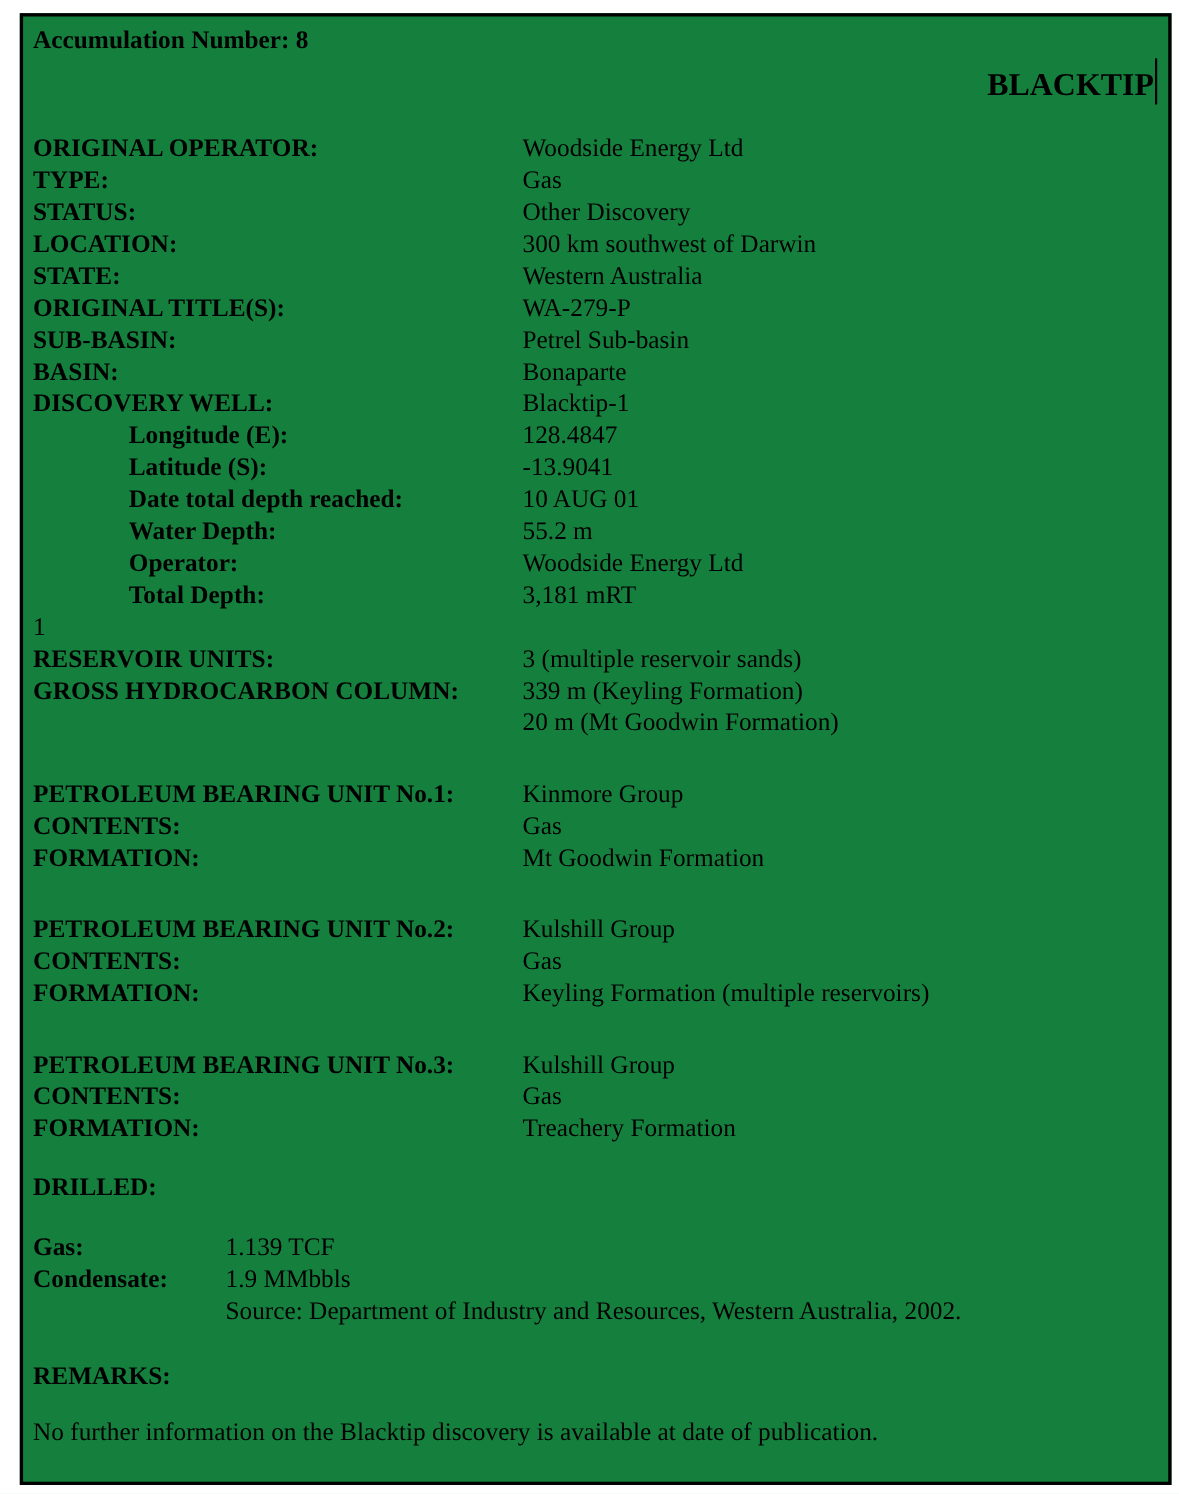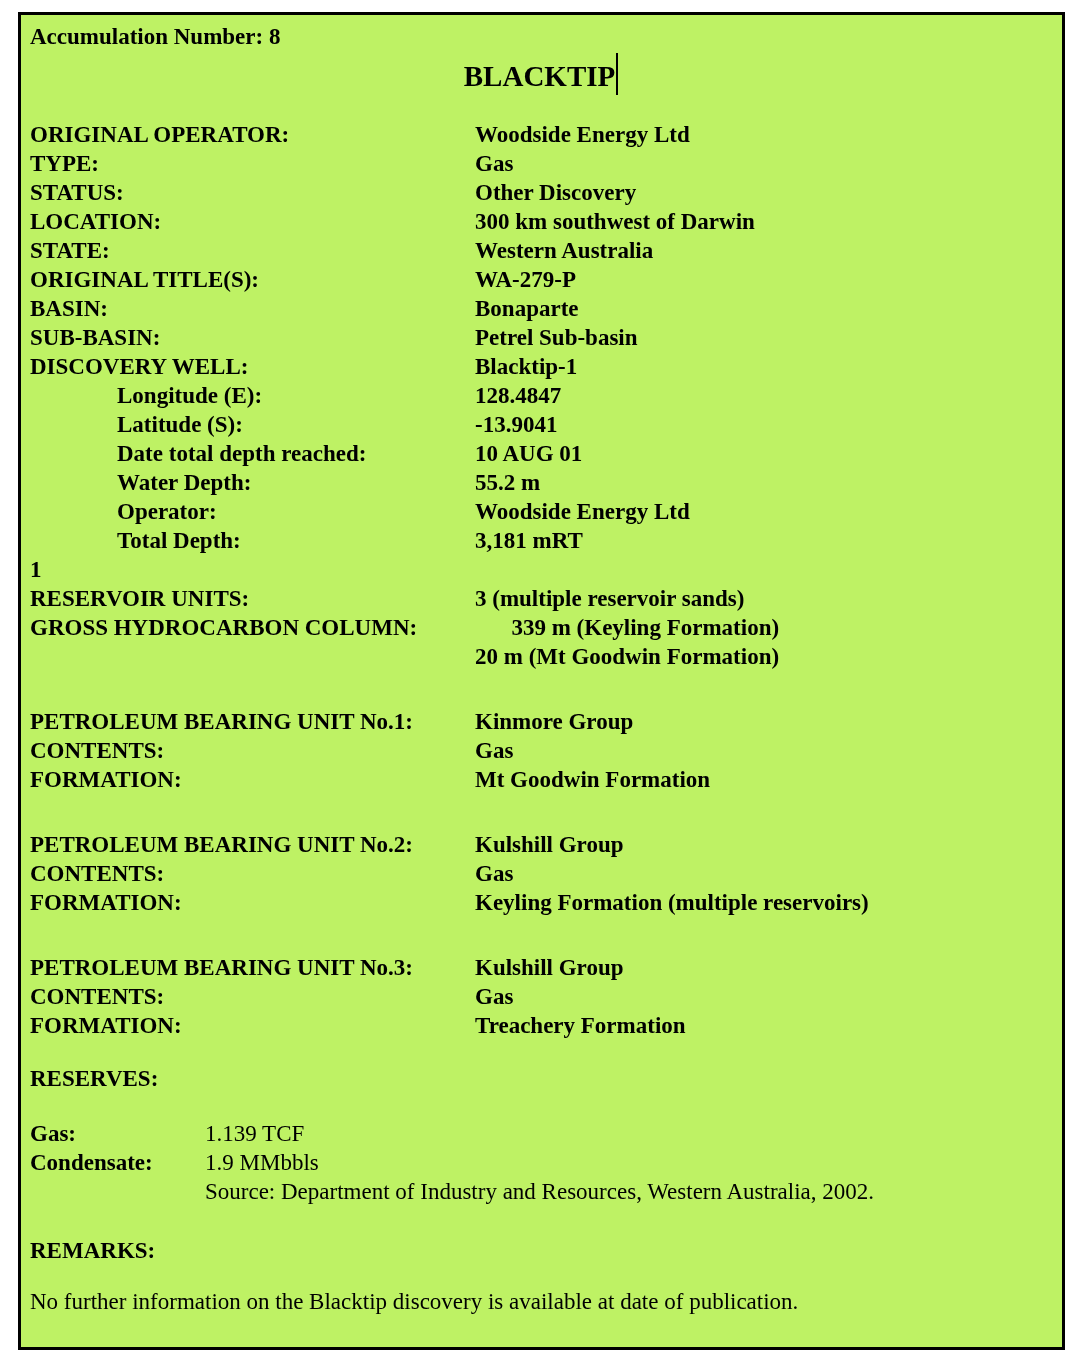--- a/index.html
+++ b/index.html
@@ -14,30 +14,30 @@
   .page {
     position: absolute;
     left: 18px;
     top: 12px;
     width: 1047px;
     height: 1338px;
     border: 3px solid #000000;
     box-sizing: border-box;
     padding: 7px 10px 0 9px;
     overflow: hidden;
-    background: #bef264;
+    background: #15803d;
   }
   .accum-line {
     font-size: 23px;
     font-weight: bold;
     line-height: 29px;
   }
   .title-line {
     margin-top: 2px;
-    text-align: center;
+    text-align: right;
     font-size: 29px;
     font-weight: bold;
     line-height: 42px;
     height: 44px;
   }
   .caret {
     display: inline-block;
     width: 2px;
     height: 42px;
     background: #000000;
@@ -55,21 +55,21 @@
     flex: 0 0 445px;
     font-weight: bold;
   }
   .row.sub .label {
     font-weight: bold;
     padding-left: 87px;
     width: 358px;
     flex: 0 0 358px;
     box-sizing: content-box;
   }
-  .row .value { font-weight: bold; text-align: right; }
+  .row .value { font-weight: normal; }
   .unit { margin-top: 36px; }
   .unit.first { }
   .section-heading {
     margin-top: 24px;
     font-size: 23px;
     font-weight: bold;
     line-height: 29px;
   }
   .reserves-rows { margin-top: 26px; }
   .res-row {
@@ -122,26 +122,26 @@
       </div>
     <div class="row">
         <span class="label">STATE:</span>
         <span class="value">Western Australia</span>
       </div>
     <div class="row">
         <span class="label">ORIGINAL TITLE(S):</span>
         <span class="value">WA-279-P</span>
       </div>
     <div class="row">
+        <span class="label">SUB-BASIN:</span>
+        <span class="value">Petrel Sub-basin</span>
+      </div>
+    <div class="row">
         <span class="label">BASIN:</span>
         <span class="value">Bonaparte</span>
-      </div>
-    <div class="row">
-        <span class="label">SUB-BASIN:</span>
-        <span class="value">Petrel Sub-basin</span>
       </div>
     <div class="row">
         <span class="label">DISCOVERY WELL:</span>
         <span class="value">Blacktip-1</span>
       </div>
     <div class="row sub">
         <span class="label">Longitude (E):</span>
         <span class="value">128.4847</span>
       </div>
     <div class="row sub">
@@ -218,21 +218,21 @@
     <div class="row">
         <span class="label">CONTENTS:</span>
         <span class="value">Gas</span>
       </div>
     <div class="row">
         <span class="label">FORMATION:</span>
         <span class="value">Treachery Formation</span>
       </div>
   </div>
 
-  <div class="section-heading">RESERVES:</div>
+  <div class="section-heading">DRILLED:</div>
 
   <div class="reserves-rows">
     <div class="res-row">
         <span class="label">Gas:</span>
         <span class="value">1.139 TCF</span>
       </div>
     <div class="res-row">
         <span class="label">Condensate:</span>
         <span class="value">1.9 MMbbls</span>
       </div>

